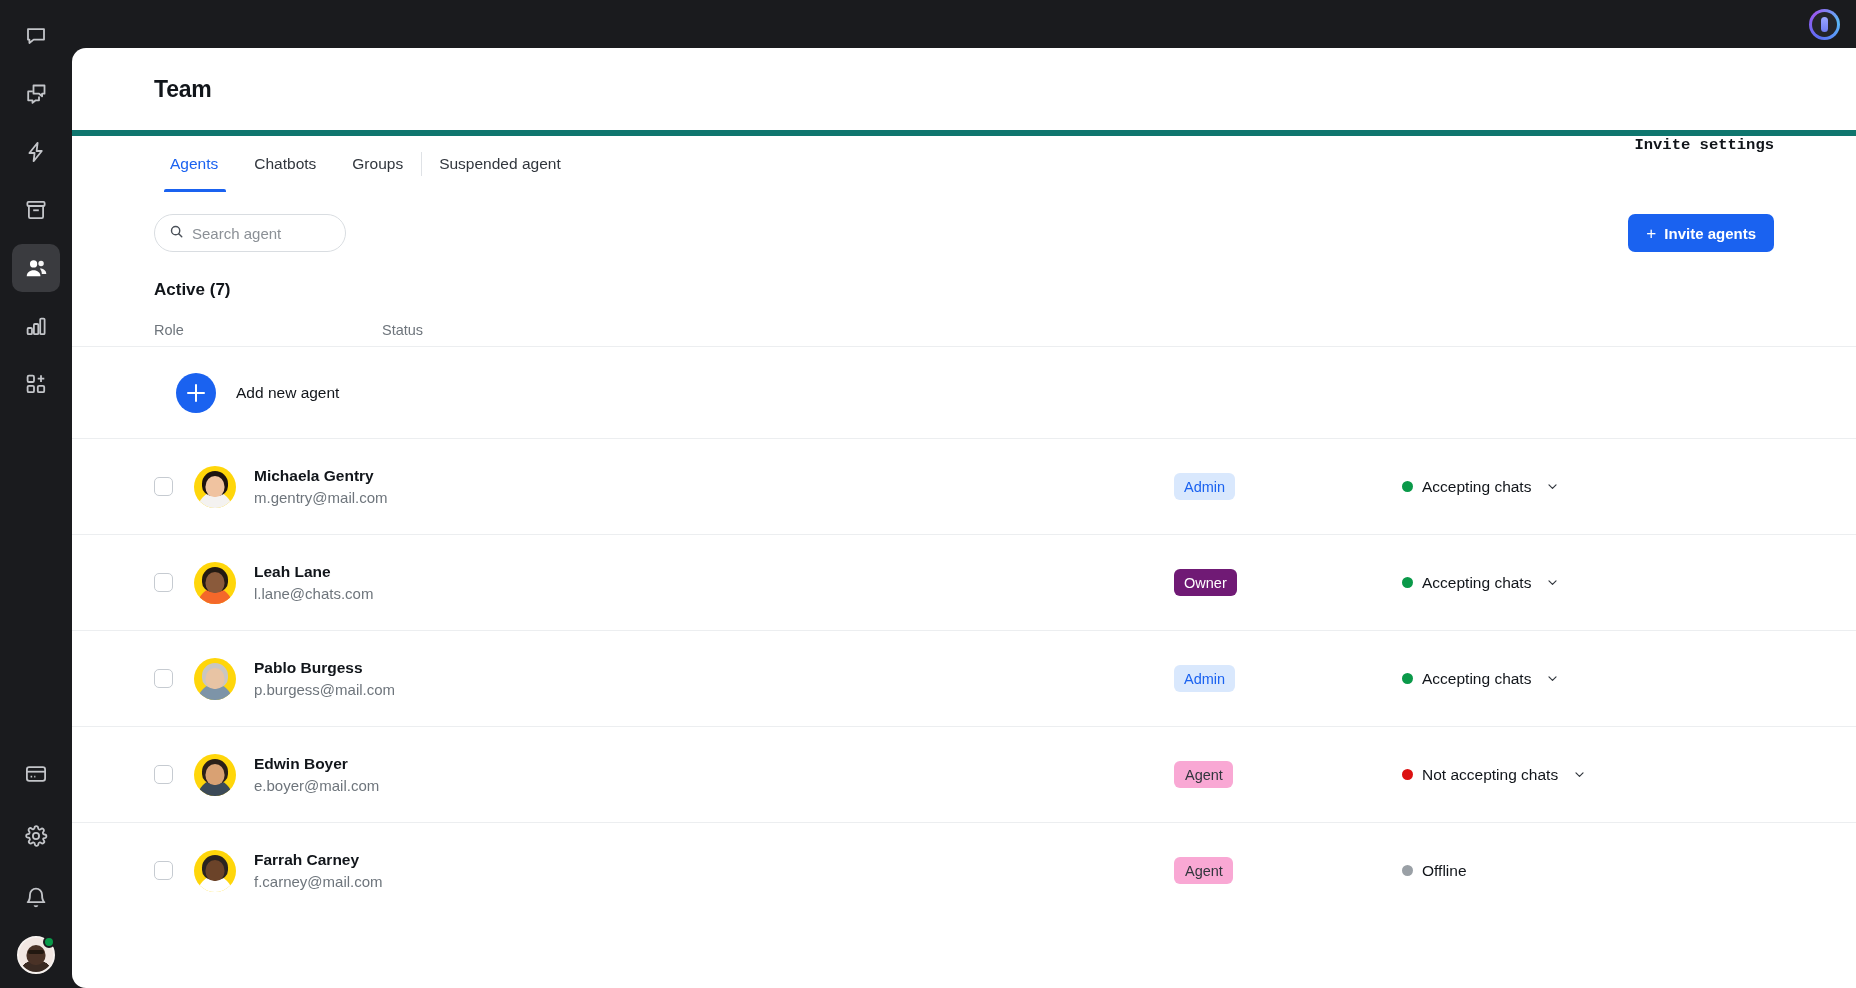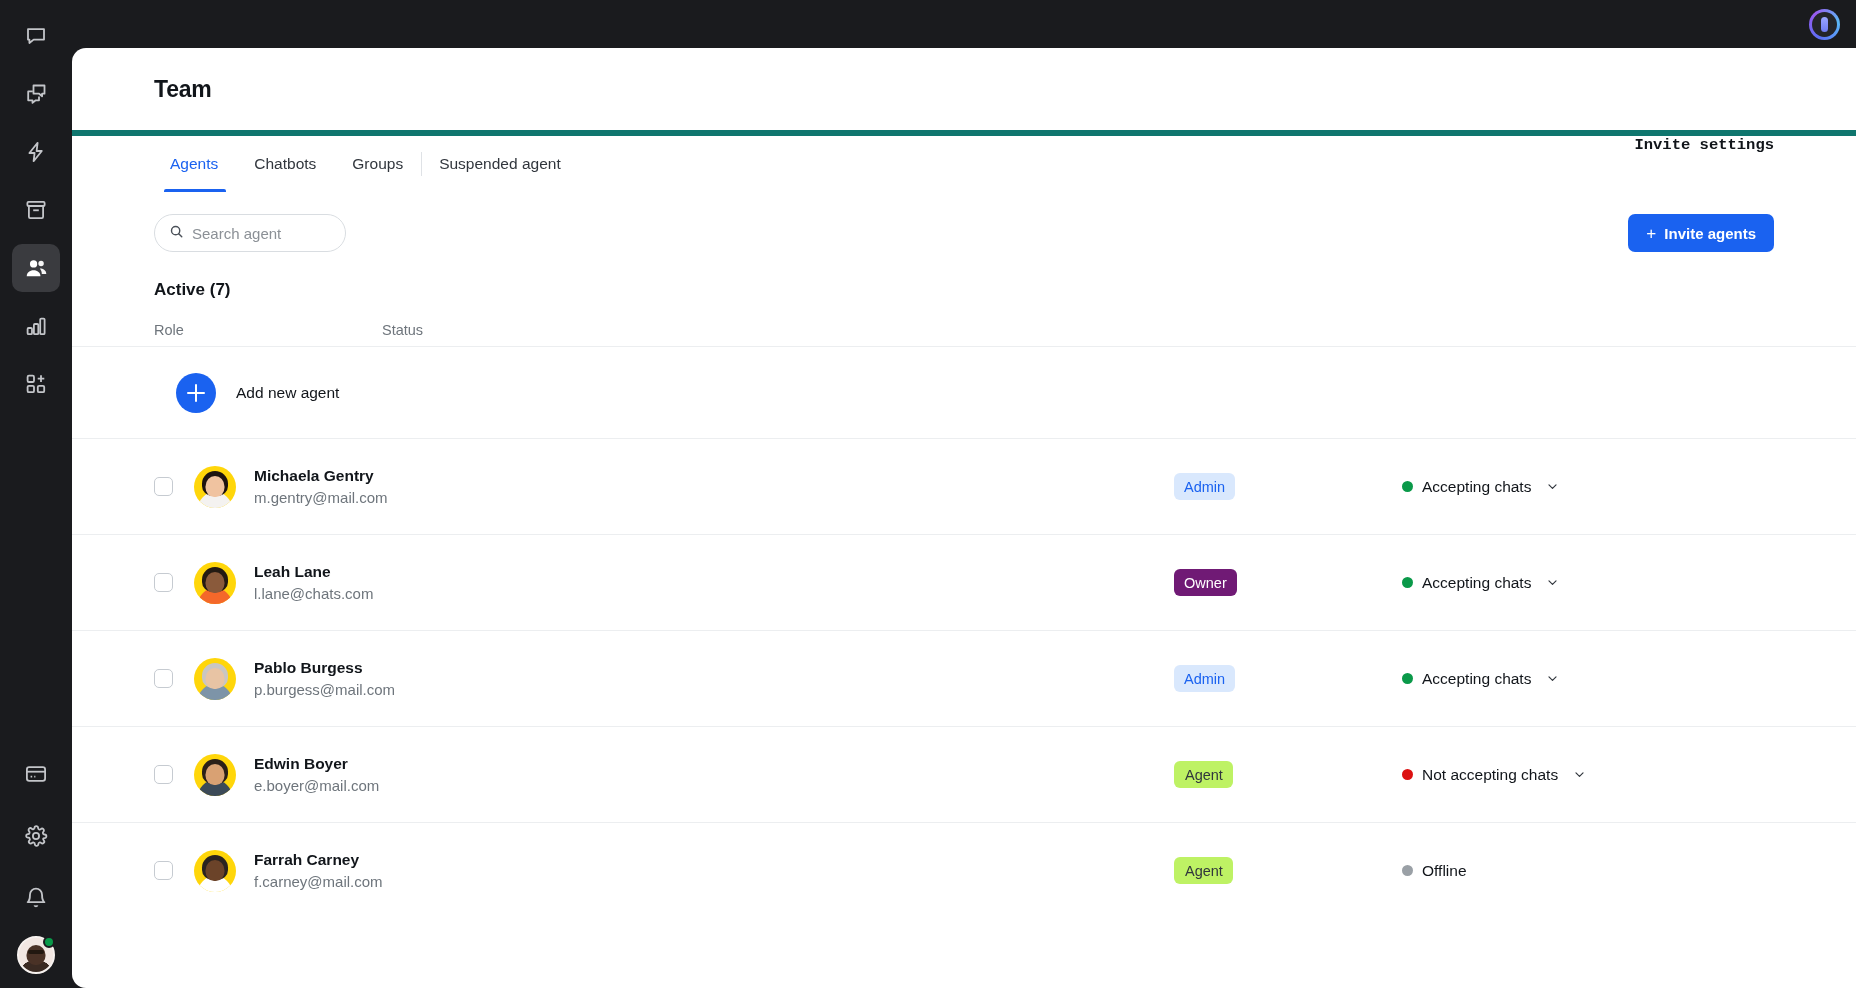--- a/index.html
+++ b/index.html
@@ -190,21 +190,21 @@
   .addbtn::before { left: 11px; right: 11px; top: 19px; height: 2.4px; }
   .addbtn::after { top: 11px; bottom: 11px; left: 19px; width: 2.4px; }
   .addlabel { font-size: 15.5px; color: #11151a; }
 
   .badge {
     display: inline-flex; align-items: center; height: 27px;
     border-radius: 6px; padding: 0 10px; font-size: 14.5px;
   }
   .badge.admin { background: #d9e8fd; color: #1a62f0; }
   .badge.owner { background: #701a75; color: #fff; }
-  .badge.agent { background: #bef264; color: #31363d; padding-left: 11px; }
+  .badge.agent { background: #f9a8d4; color: #31363d; padding-left: 11px; }
 
   .status-dot { width: 11px; height: 11px; border-radius: 50%; flex: 0 0 auto; }
   .status-label { font-size: 15.5px; color: #11151a; }
   .chev { margin-left: 6px; display: flex; align-items: center; cursor: pointer; }
 </style>
 </head>
 <body>
 
 <div class="app">
 

